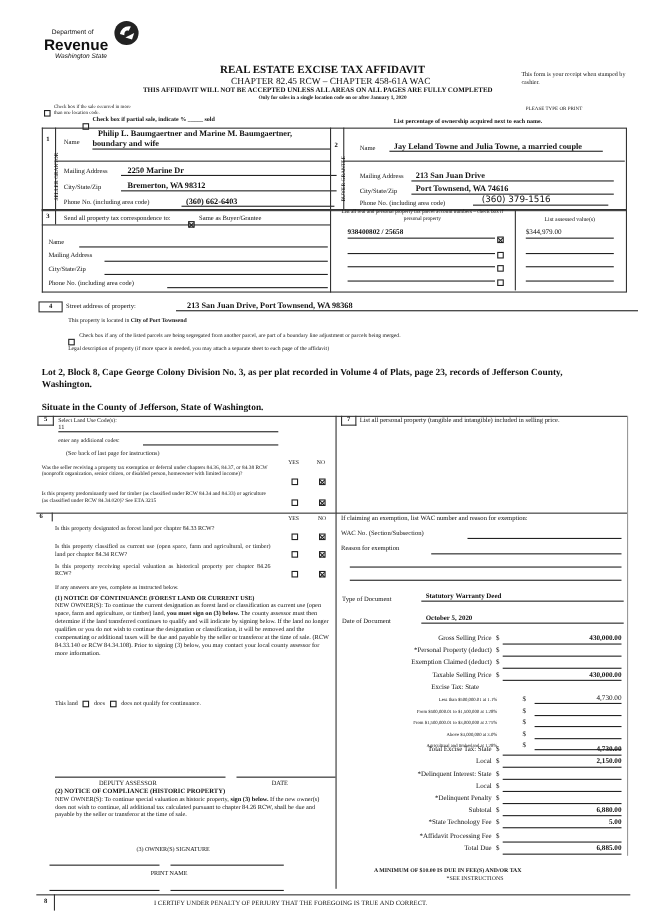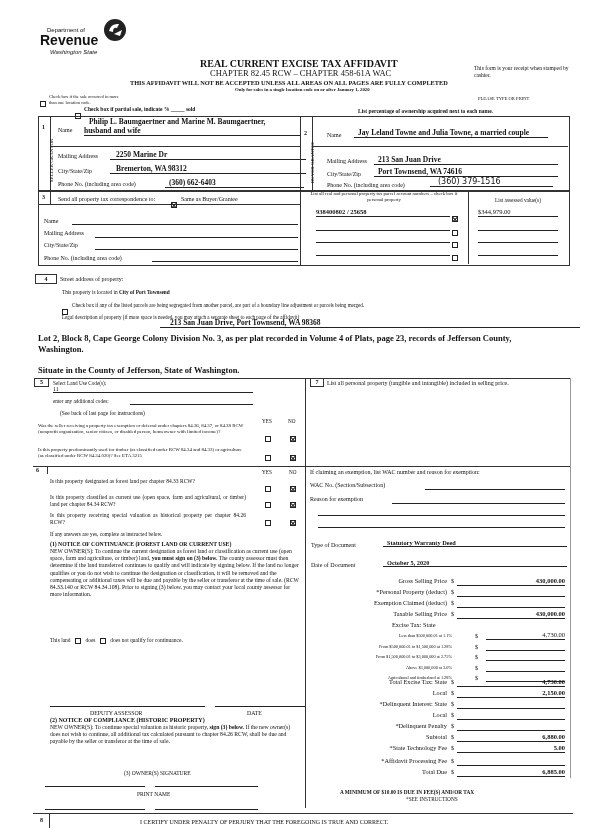--- a/index.html
+++ b/index.html
@@ -29,21 +29,21 @@
   <div class="abs t" style="left:12px;top:14px;font-family:'Liberation Sans',sans-serif;font-size:6px;">Department of</div>
   <div class="abs" style="left:5px;top:20px;font-family:'Liberation Sans',sans-serif;font-size:14px;font-weight:bold;">Revenue</div>
   <div class="abs t" style="left:15px;top:36px;font-family:'Liberation Sans',sans-serif;font-style:italic;font-size:6px;">Washington State</div>
   <svg class="abs" style="left:67px;top:5px;" width="26" height="26" viewBox="0 0 26 26">
     <circle cx="13" cy="13" r="11" fill="#222"></circle>
     <path d="M7 14 Q9 6 17 7 L15 11 Q11 10 11 15 Z" fill="#fff"></path>
     <path d="M12 17 L20 13 L18 19 Z" fill="#fff"></path>
   </svg>
 </div>
 
-<div class="abs" style="left:200px;top:58px;font-weight:bold;font-size:10px;">REAL CURRENT EXCISE TAX AFFIDAVIT</div>
+<div class="abs" style="left:200px;top:58px;font-weight:bold;font-size:10px;">REAL ESTATE EXCISE TAX AFFIDAVIT</div>
 <div class="abs" style="left:210px;top:68px;font-size:8.5px;">CHAPTER 82.45 RCW – CHAPTER 458-61A WAC</div>
 <div class="abs" style="left:130px;top:79px;font-weight:bold;font-size:6.3px;white-space:nowrap;">THIS AFFIDAVIT WILL NOT BE ACCEPTED UNLESS ALL AREAS ON ALL PAGES ARE FULLY COMPLETED</div>
 <div class="abs" style="left:235px;top:87px;font-weight:bold;font-size:4.8px;white-space:nowrap;">Only for sales in a single location code on or after January 1, 2020</div>
 <div class="abs" style="left:474px;top:65px;font-size:5.5px;width:100px;line-height:7px;">This form is your receipt when stamped by cashier.</div>
 <div class="abs" style="left:478px;top:96px;font-size:4.6px;white-space:nowrap;">PLEASE TYPE OR PRINT</div>
 
 <div class="abs" style="left:40px;top:94px;">
   <span class="cb"></span>
 </div>
 <div class="abs" style="left:49px;top:94px;font-size:4.5px;width:75px;line-height:5.5px;white-space:normal;">Check box if the sale occurred in more than one location code.</div>
@@ -52,21 +52,21 @@
 </div>
 <div class="abs" style="left:84px;top:106px;font-weight:bold;font-size:5.5px;white-space:nowrap;">Check box if partial sale, indicate % _____ sold</div>
 <div class="abs" style="left:358px;top:108px;font-weight:bold;font-size:5.5px;white-space:nowrap;">List percentage of ownership acquired next to each name.</div>
 
 <div class="box" style="left:38px;top:116px;width:262px;height:74px;border-right:none;"></div>
 <div class="vline" style="left:50px;top:116px;height:74px;"></div>
 <div class="abs num" style="left:42px;top:124px;">1</div>
 <div class="abs" style="left:30px;top:158px;font-size:5px;transform:rotate(-90deg);white-space:nowrap;">SELLER GRANTOR</div>
 <div class="abs t" style="left:58px;top:126px;">Name</div>
 <div class="abs tb" style="left:89px;top:117px;">Philip L. Baumgaertner and Marine M. Baumgaertner,</div>
-<div class="abs tb ul" style="left:84px;top:126px;width:216px;">husband and wife</div>
+<div class="abs tb ul" style="left:84px;top:126px;width:216px;">boundary and wife</div>
 <div class="hline" style="left:50px;top:146px;width:250px;"></div>
 <div class="abs t" style="left:58px;top:152px;">Mailing Address</div>
 <div class="abs tb ul" style="left:110px;top:150px;width:190px;padding-left:6px;">2250 Marine Dr</div>
 <div class="abs t" style="left:58px;top:167px;">City/State/Zip</div>
 <div class="abs tb ul" style="left:110px;top:164px;width:190px;padding-left:6px;">Bremerton, WA 98312</div>
 <div class="abs t" style="left:58px;top:180px;">Phone No. (including area code)</div>
 <div class="abs tb ul" style="left:165px;top:178px;width:135px;padding-left:4px;">(360) 662-6403</div>
 
 <div class="box" style="left:300px;top:116px;width:268px;height:74px;"></div>
 <div class="vline" style="left:312px;top:116px;height:74px;"></div>
@@ -112,21 +112,21 @@
     <div class="abs ul" style="left:316px;top:234px;width:134px;height:8px;font-size:7px;"></div>
     <div class="abs" style="left:452px;top:235px;"><span class="cb"></span></div>
     <div class="abs ul" style="left:478px;top:234px;width:80px;height:8px;font-size:6.5px;"></div>
     <div class="abs ul" style="left:316px;top:247px;width:134px;height:8px;font-size:7px;"></div>
     <div class="abs" style="left:452px;top:248px;"><span class="cb"></span></div>
     <div class="abs ul" style="left:478px;top:247px;width:80px;height:8px;font-size:6.5px;"></div>
   </div>
 
 <div class="box num" style="left:35px;top:274px;width:20px;height:8px;text-align:center;line-height:8px;">4</div>
 <div class="abs t" style="left:60px;top:275px;">Street address of property:</div>
-<div class="abs tb ul" style="left:160px;top:273px;width:410px;padding-left:10px;margin-top:45px;">213 San Juan Drive, Port Townsend, WA  98368</div>
+<div class="abs tb ul" style="left:160px;top:273px;width:410px;padding-left:10px;">213 San Juan Drive, Port Townsend, WA  98368</div>
 <div class="abs" style="left:62px;top:289px;font-size:5.3px;white-space:nowrap;">
   <span>This property is located in</span>
   <b>City of Port Townsend</b>
 </div>
 <div class="abs" style="left:62px;top:302px;"><span class="cb"></span></div>
 <div class="abs" style="left:72px;top:302px;font-size:5.1px;white-space:nowrap;">Check box if any of the listed parcels are being segregated from another parcel, are part of a boundary line adjustment or parcels being merged.</div>
 <div class="abs" style="left:62px;top:314px;font-size:5.1px;white-space:nowrap;">Legal description of property (if more space is needed, you may attach a separate sheet to each page of the affidavit)</div>
 <div class="abs" style="left:38px;top:333px;width:520px;font-size:8.5px;font-weight:bold;line-height:11px;font-family:Liberation Serif, serif;">Lot 2, Block 8, Cape George Colony Division No. 3, as per plat recorded in Volume 4 of Plats, page 23, records of Jefferson County, Washington.</div>
 <div class="abs" style="left:38px;top:365px;font-size:8.5px;font-weight:bold;white-space:nowrap;">Situate in the County of Jefferson, State of Washington.</div>
 

